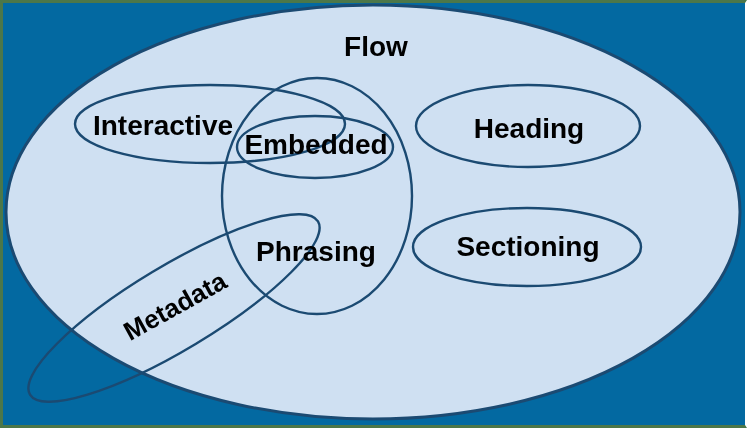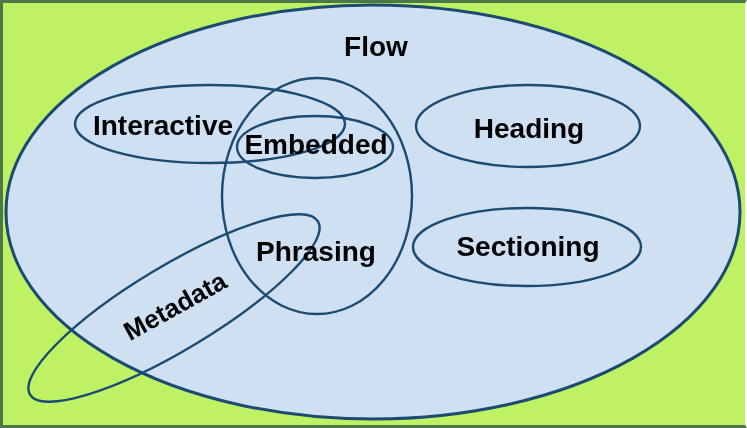--- a/index.html
+++ b/index.html
@@ -8,21 +8,21 @@
     width: 747px;
     height: 428px;
     overflow: hidden;
     background: #FCEFC8;
     font-family: "Liberation Sans", sans-serif;
   }
   .frame {
     position: relative;
     width: 747px;
     height: 428px;
-    background: #bef264;
+    background: #0369a1;
   }
   .frame svg {
     position: absolute;
     left: 0;
     top: 0;
     display: block;
   }
   
   .set-outer {
     fill: #CFE0F2;

